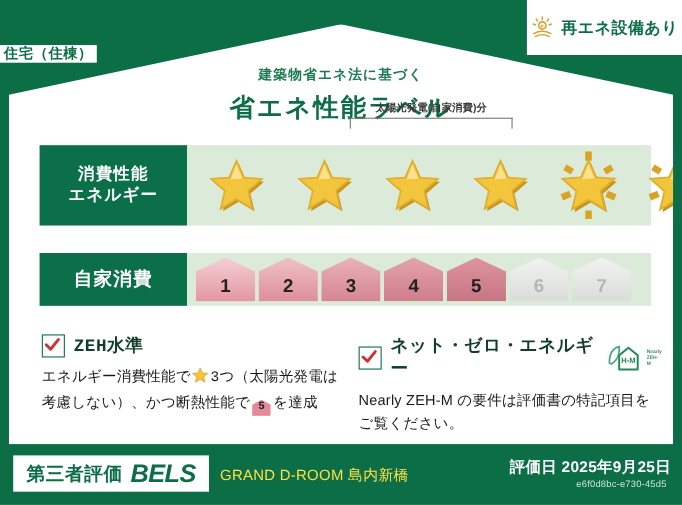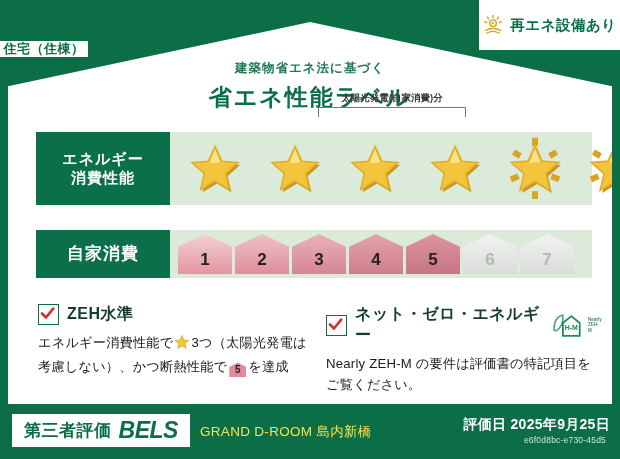--- a/index.html
+++ b/index.html
@@ -63,21 +63,21 @@
   .house{
     position:relative;width:54px;height:40px;
     display:flex;align-items:flex-end;justify-content:center;
     font-size:17px;font-weight:bold;padding-bottom:4px;box-sizing:border-box;
   }
   .house .hshape{position:absolute;inset:0;clip-path:polygon(0% 32%, 50% 0%, 100% 32%, 100% 100%, 0% 100%);}
   .house .hnum{position:relative;z-index:2;}
 
   
   .col{position:absolute;top:282px;}
-  #col-left{left:30px;width:272px;}
+  #col-left{left:30px;width:272px;font-family:Liberation Mono, monospace;}
   #col-right{left:318px;width:276px;}
   .col-head{display:flex;align-items:center;gap:8px;}
   .chk{width:19px;height:19px;border:1.7px solid #0b7049;background:#fff;flex:0 0 19px;position:relative;}
   .chk svg{position:absolute;left:1px;top:1px;}
   .col-title{font-size:16px;font-weight:bold;color:#123c2b;letter-spacing:.5px;}
   .col-body{margin-top:7px;font-size:13.2px;color:#1a1a1a;line-height:1.62;letter-spacing:.2px;}
   .inline-star{display:inline-block;vertical-align:-3px;margin:0 1px;}
   .inline-5{
     display:inline-block;width:17px;height:15px;background:#e38a9a;color:#222;
     font-size:10px;font-weight:bold;text-align:center;line-height:16px;
@@ -130,22 +130,22 @@
   <div id="card">
     <div id="card-inner">
 
       <div id="heading">
         <div id="subtitle">建築物省エネ法に基づく</div>
         <div id="title">省エネ性能ラベル</div>
       </div>
 
       <div class="row" id="row-energy">
         <div class="row-label">
+          <span>消費性能</span>
           <span>エネルギー</span>
-          <span>消費性能</span>
         </div>
         <div class="row-body">
 
           <div id="solar-ann">
             <div id="solar-ann-label">太陽光発電(自家消費)分</div>
             <div id="solar-bracket"></div>
           </div>
 
           <div id="stars">
               <div class="star-cell">

